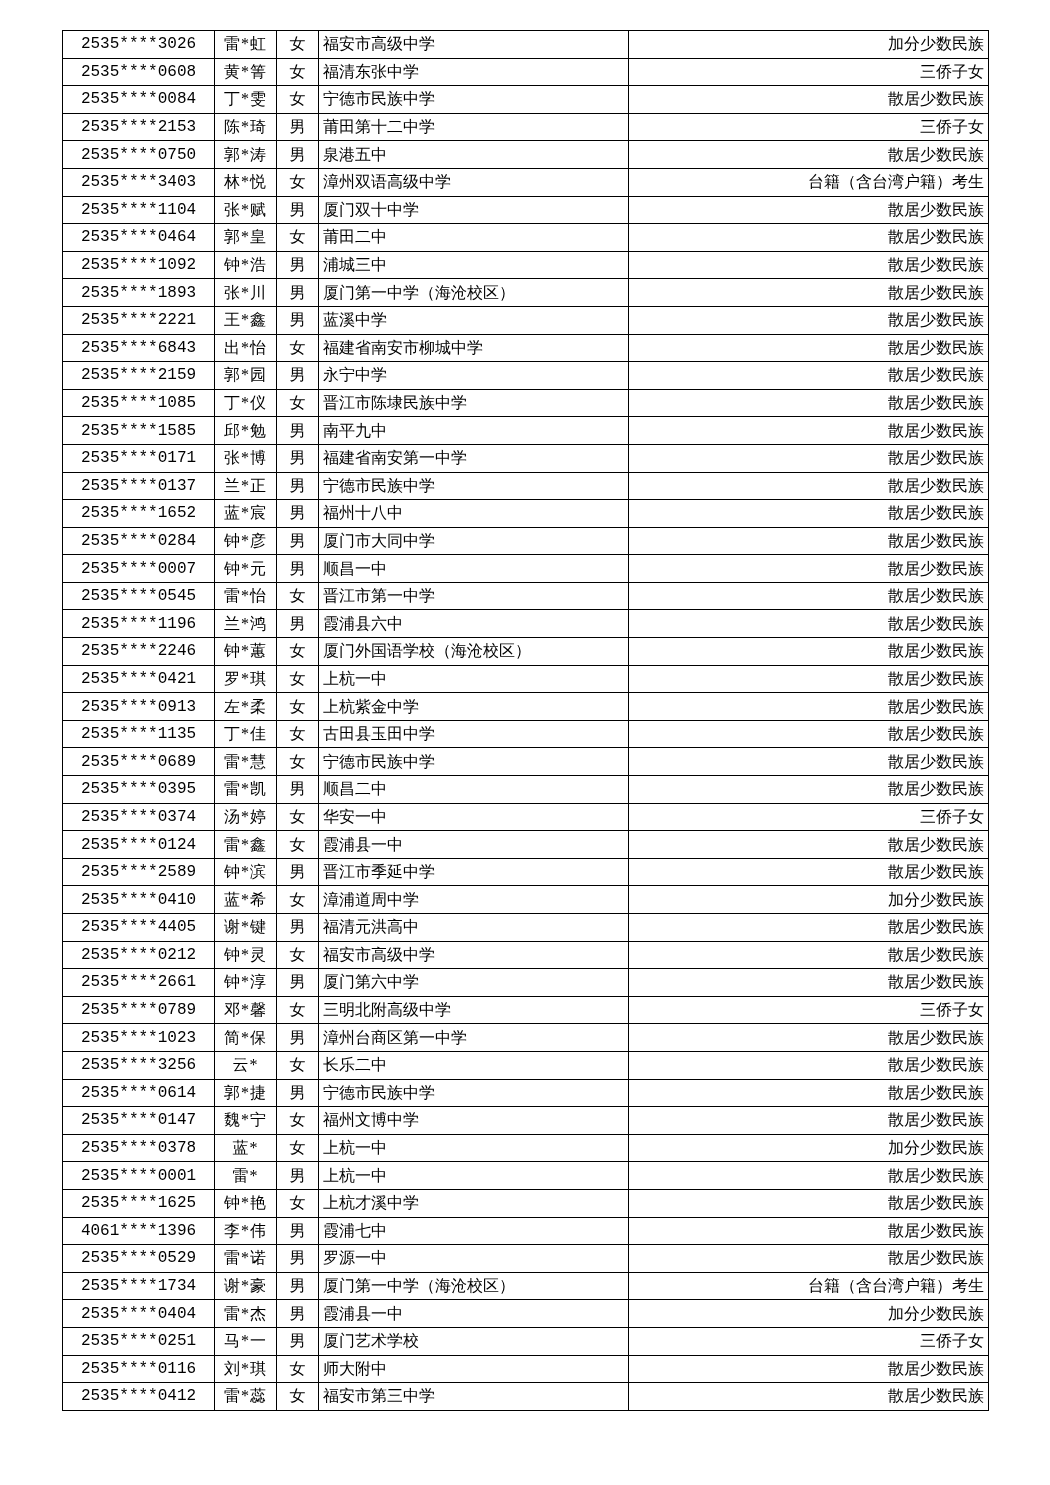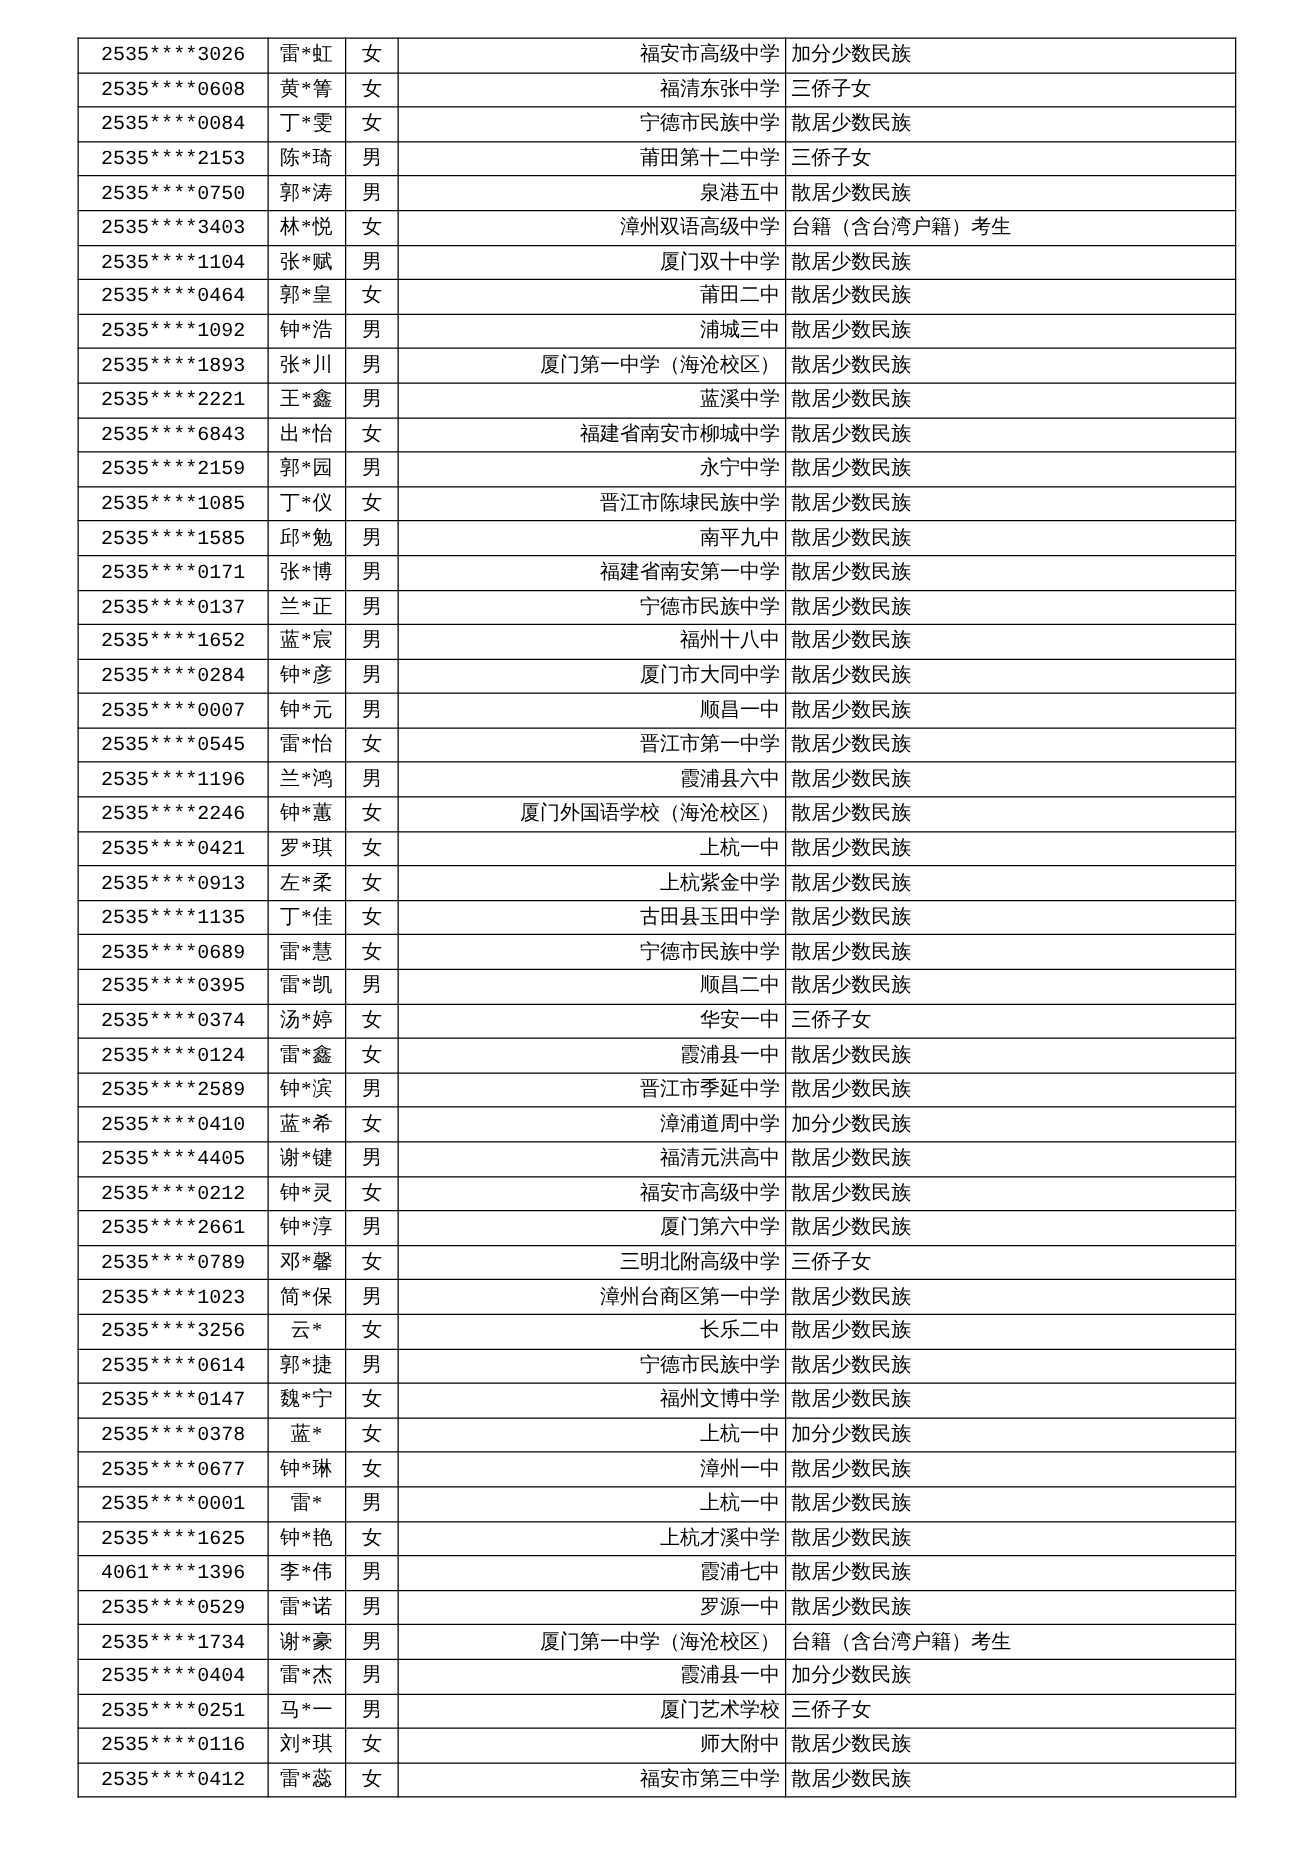--- a/index.html
+++ b/index.html
@@ -48,25 +48,25 @@
     text-align: center;
   }
   td.name {
     text-align: center;
     letter-spacing: 1px;
   }
   td.sex {
     text-align: center;
   }
   td.school {
+    text-align: left;
+    padding-left: 6px;
+  }
+  td.type {
     text-align: right;
-    padding-left: 6px;
-  }
-  td.type {
-    text-align: left;
     padding-left: 6px;
   }
 </style>
 </head>
 <body>
 
 <div class="page">
   <table class="roster">
     <colgroup>
       <col class="c-id">
@@ -357,27 +357,20 @@
           <td class="type">散居少数民族</td>
         </tr>
         <tr>
           <td class="id">2535****0378</td>
           <td class="name">蓝*</td>
           <td class="sex">女</td>
           <td class="school">上杭一中</td>
           <td class="type">加分少数民族</td>
         </tr>
         <tr>
-          <td class="id">2535****0677</td>
-          <td class="name">钟*琳</td>
-          <td class="sex">女</td>
-          <td class="school">漳州一中</td>
-          <td class="type">散居少数民族</td>
-        </tr>
-        <tr>
           <td class="id">2535****0001</td>
           <td class="name">雷*</td>
           <td class="sex">男</td>
           <td class="school">上杭一中</td>
           <td class="type">散居少数民族</td>
         </tr>
         <tr>
           <td class="id">2535****1625</td>
           <td class="name">钟*艳</td>
           <td class="sex">女</td>

